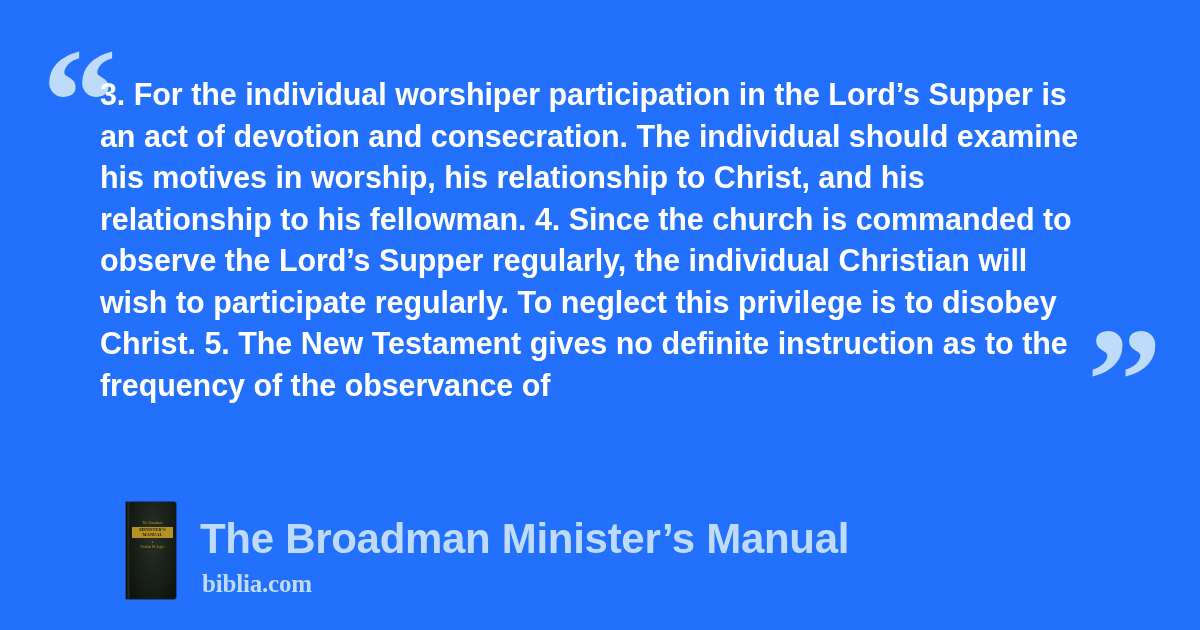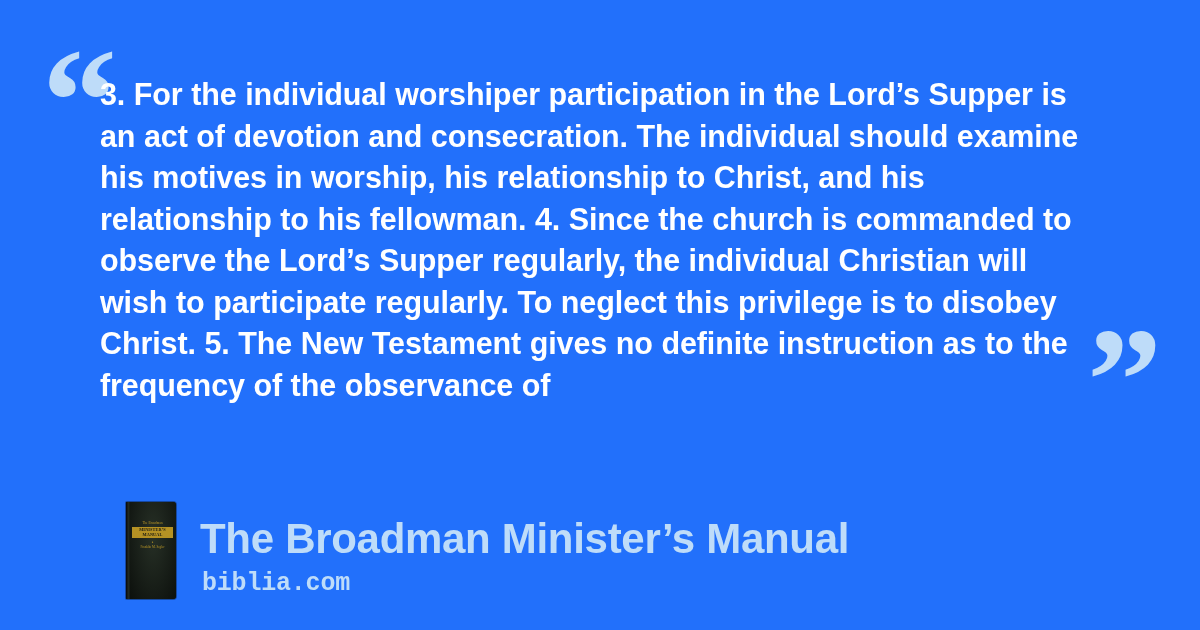--- a/index.html
+++ b/index.html
@@ -137,21 +137,21 @@
     font-family: "Liberation Sans", sans-serif;
     font-weight: 700;
     font-size: 42px;
     line-height: 48px;
     letter-spacing: -0.3px;
     white-space: nowrap;
   }
   .site-name {
     margin: 6px 0 0 2px;
     color: #bedcf9;
-    font-family: Liberation Mono, monospace;
+    font-family: Liberation Serif, serif;
     font-weight: 700;
     font-size: 25px;
     line-height: 30px;
     letter-spacing: -0.2px;
   }
 </style>
 </head>
 <body>
 
 <div class="card">

